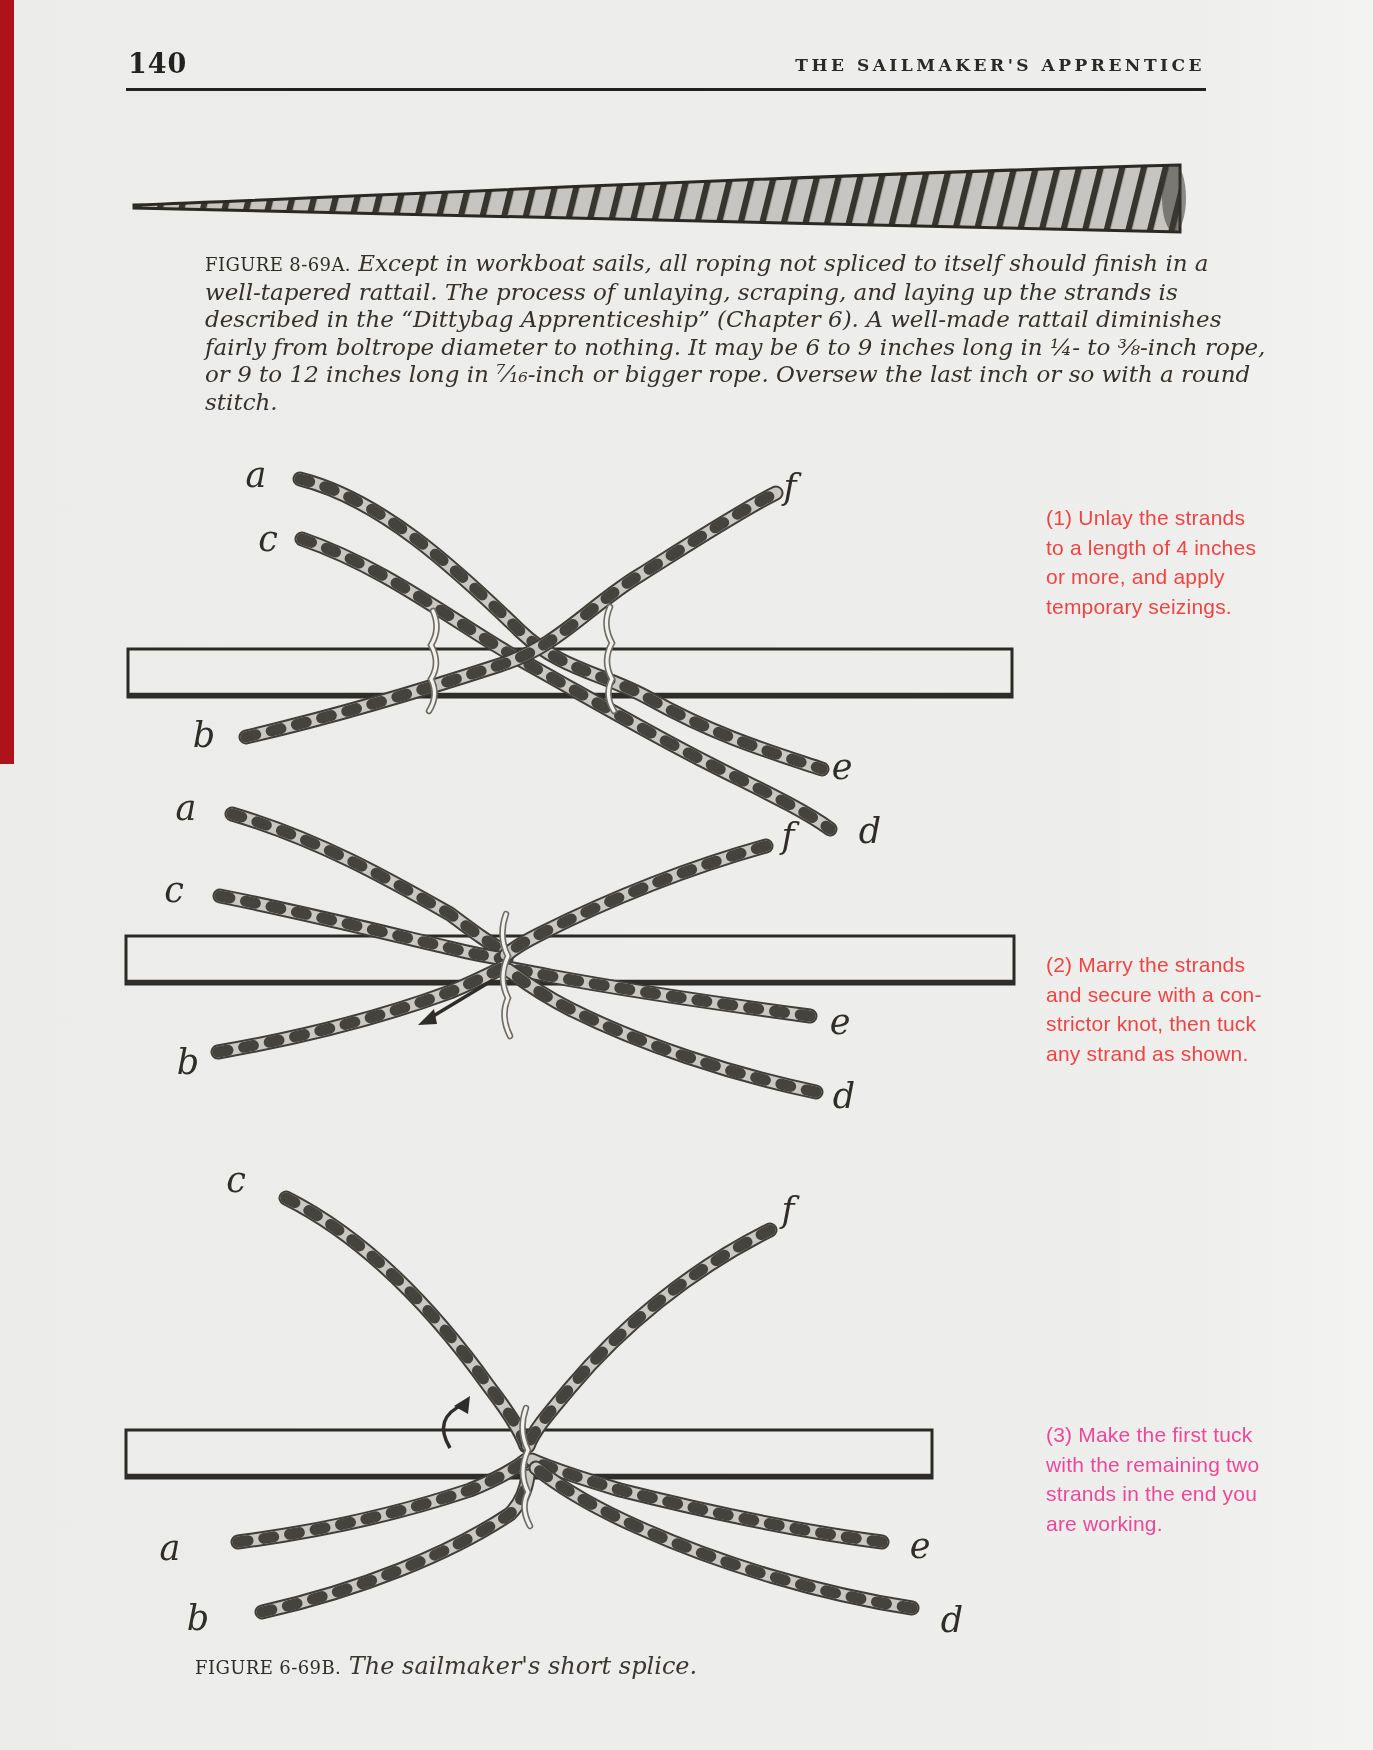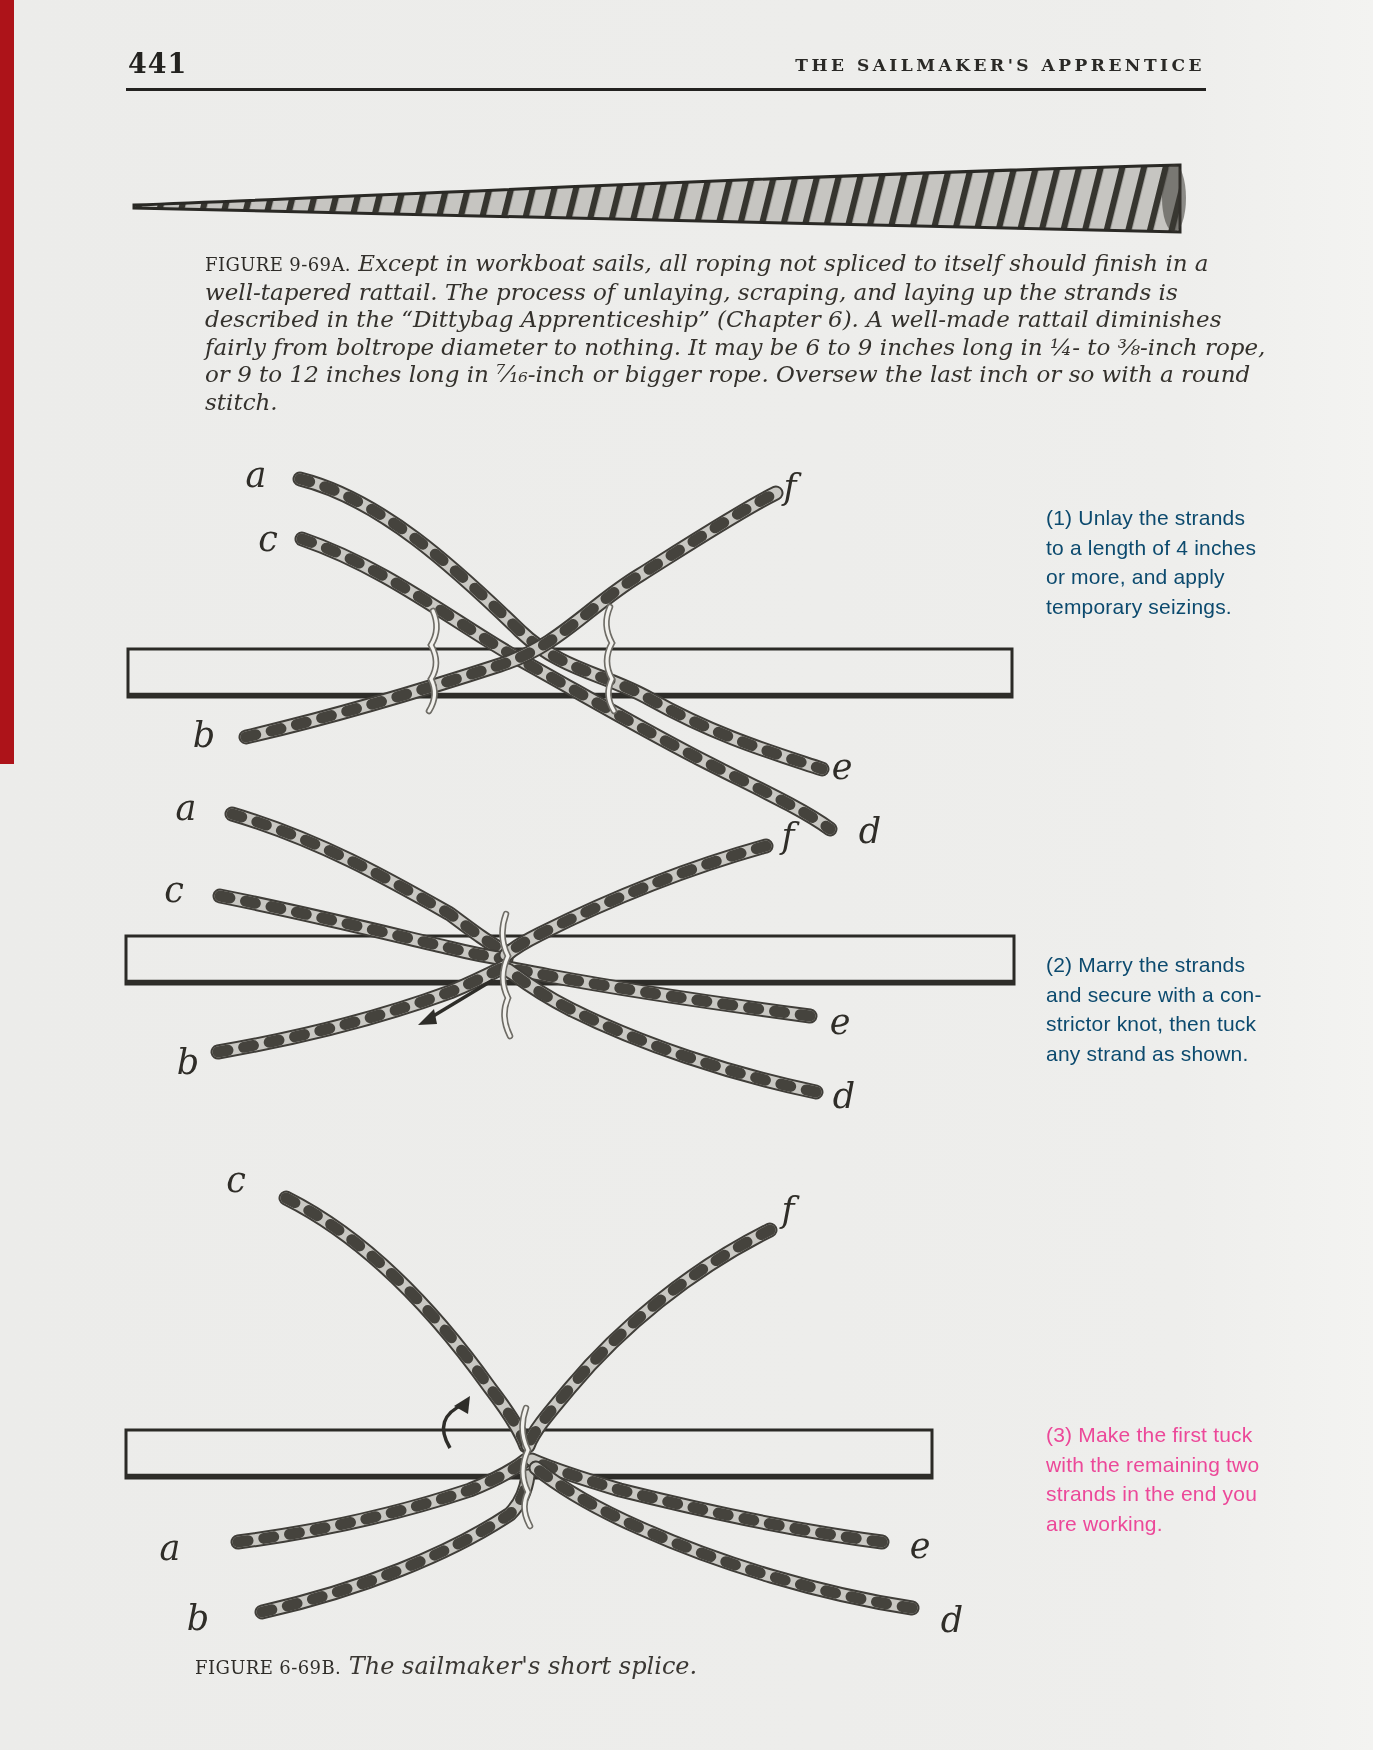--- a/index.html
+++ b/index.html
@@ -9,21 +9,21 @@
     font-family:"DejaVu Serif",serif;
   }
   .red-strip{position:absolute;left:0;top:0;width:14px;height:764px;background:#ad1319}
   .pagenum{position:absolute;left:128px;top:48px;font-size:27px;font-weight:bold;color:#23221f;letter-spacing:1px}
   .booktitle{position:absolute;top:55px;right:168px;font-size:17px;font-weight:600;letter-spacing:3.5px;color:#2a2926}
   .rule{position:absolute;left:126px;top:88px;width:1080px;height:3px;background:#232220}
   .illus{position:absolute}
   .caption-a{position:absolute;left:205px;top:250px;width:935px;font-style:italic;font-size:23px;line-height:27.5px;color:#34312c}
   .fig-label{font-style:normal;font-size:18px;letter-spacing:.4px;color:#2e2c28}
   .cap-line{white-space:nowrap}
-  .step{position:absolute;width:250px;font-family:"Liberation Sans",sans-serif;font-size:21px;line-height:29.5px;color:#0c4a6e;letter-spacing:.2px}
+  .step{position:absolute;width:250px;font-family:"Liberation Sans",sans-serif;font-size:21px;line-height:29.5px;color:#ef4444;letter-spacing:.2px}
   .step .sline{white-space:nowrap}
   #step1{left:1046px;top:503px}
   #step2{left:1046px;top:950px}
   #step3{left:1046px;top:1420px;color:#ec4899}
   .caption-b{position:absolute;left:195px;top:1652px;font-size:24px;font-style:italic;color:#3a3733}
   .caption-b .fig-label{font-size:18px}
   .lbl{font-family:"DejaVu Serif",serif;font-style:italic;font-size:35px;fill:#2f2d28}
   .s-out{fill:none;stroke:#403e39;stroke-width:15;stroke-linecap:round}
   .s-body{fill:none;stroke:#c9c8c3;stroke-width:11;stroke-linecap:round}
   .s-tw{fill:none;stroke:#45433d;stroke-width:11;stroke-linecap:round;stroke-dasharray:10 16}
@@ -31,37 +31,37 @@
   .seiz-w{fill:none;stroke:#f2f1ed;stroke-width:3.2;stroke-linecap:round}
   .arrow{fill:none;stroke:#2e2d29;stroke-width:3.5}
   .ropeedge{fill:none;stroke:#2b2a26;stroke-width:3}
   .ropebtm{fill:none;stroke:#2e2d29;stroke-width:4.5}
 </style>
 </head>
 <body>
 
 <div class="red-strip"></div>
 
-<span class="pagenum">441</span>
+<span class="pagenum">140</span>
 <span class="booktitle">THE SAILMAKER'S APPRENTICE</span>
 <div class="rule"></div>
 
 <svg class="illus" style="left:128px;top:150px" width="1060" height="92" viewBox="0 0 1060 92">
   <defs>
     <pattern id="twistT" width="21" height="21" patternUnits="userSpaceOnUse" patternTransform="rotate(14)">
       <rect width="21" height="21" fill="#c6c5c1"></rect>
       <line x1="3" y1="-2" x2="3" y2="23" stroke="#36352f" stroke-width="6.5"></line>
     </pattern>
   </defs>
   <path d="M6,55 C300,44 640,26 1052,15 L1052,82 C640,74 300,62 6,58 Z" fill="url(#twistT)" stroke="#2a2925" stroke-width="3"></path>
   <ellipse cx="1046" cy="48" rx="12" ry="34" fill="#3a3933" opacity=".55"></ellipse>
 </svg>
 
 <div class="caption-a">
-  <div class="cap-line"><span class="fig-label">FIGURE 9-69A.</span>
+  <div class="cap-line"><span class="fig-label">FIGURE 8-69A.</span>
     <span>Except in workboat sails, all roping not spliced to itself should finish in a</span></div>
   <div class="cap-line">well-tapered rattail. The process of unlaying, scraping, and laying up the strands is</div>
   <div class="cap-line">described in the “Dittybag Apprenticeship” (Chapter 6). A well-made rattail diminishes</div>
   <div class="cap-line">fairly from boltrope diameter to nothing. It may be 6 to 9 inches long in ¼- to ⅜-inch rope,</div>
   <div class="cap-line">or 9 to 12 inches long in ⁷⁄₁₆-inch or bigger rope. Oversew the last inch or so with a round</div>
   <div class="cap-line">stitch.</div>
 </div>
 
 <svg class="illus" style="left:118px;top:435px" width="910" height="415" viewBox="0 0 910 415">
   <defs>

